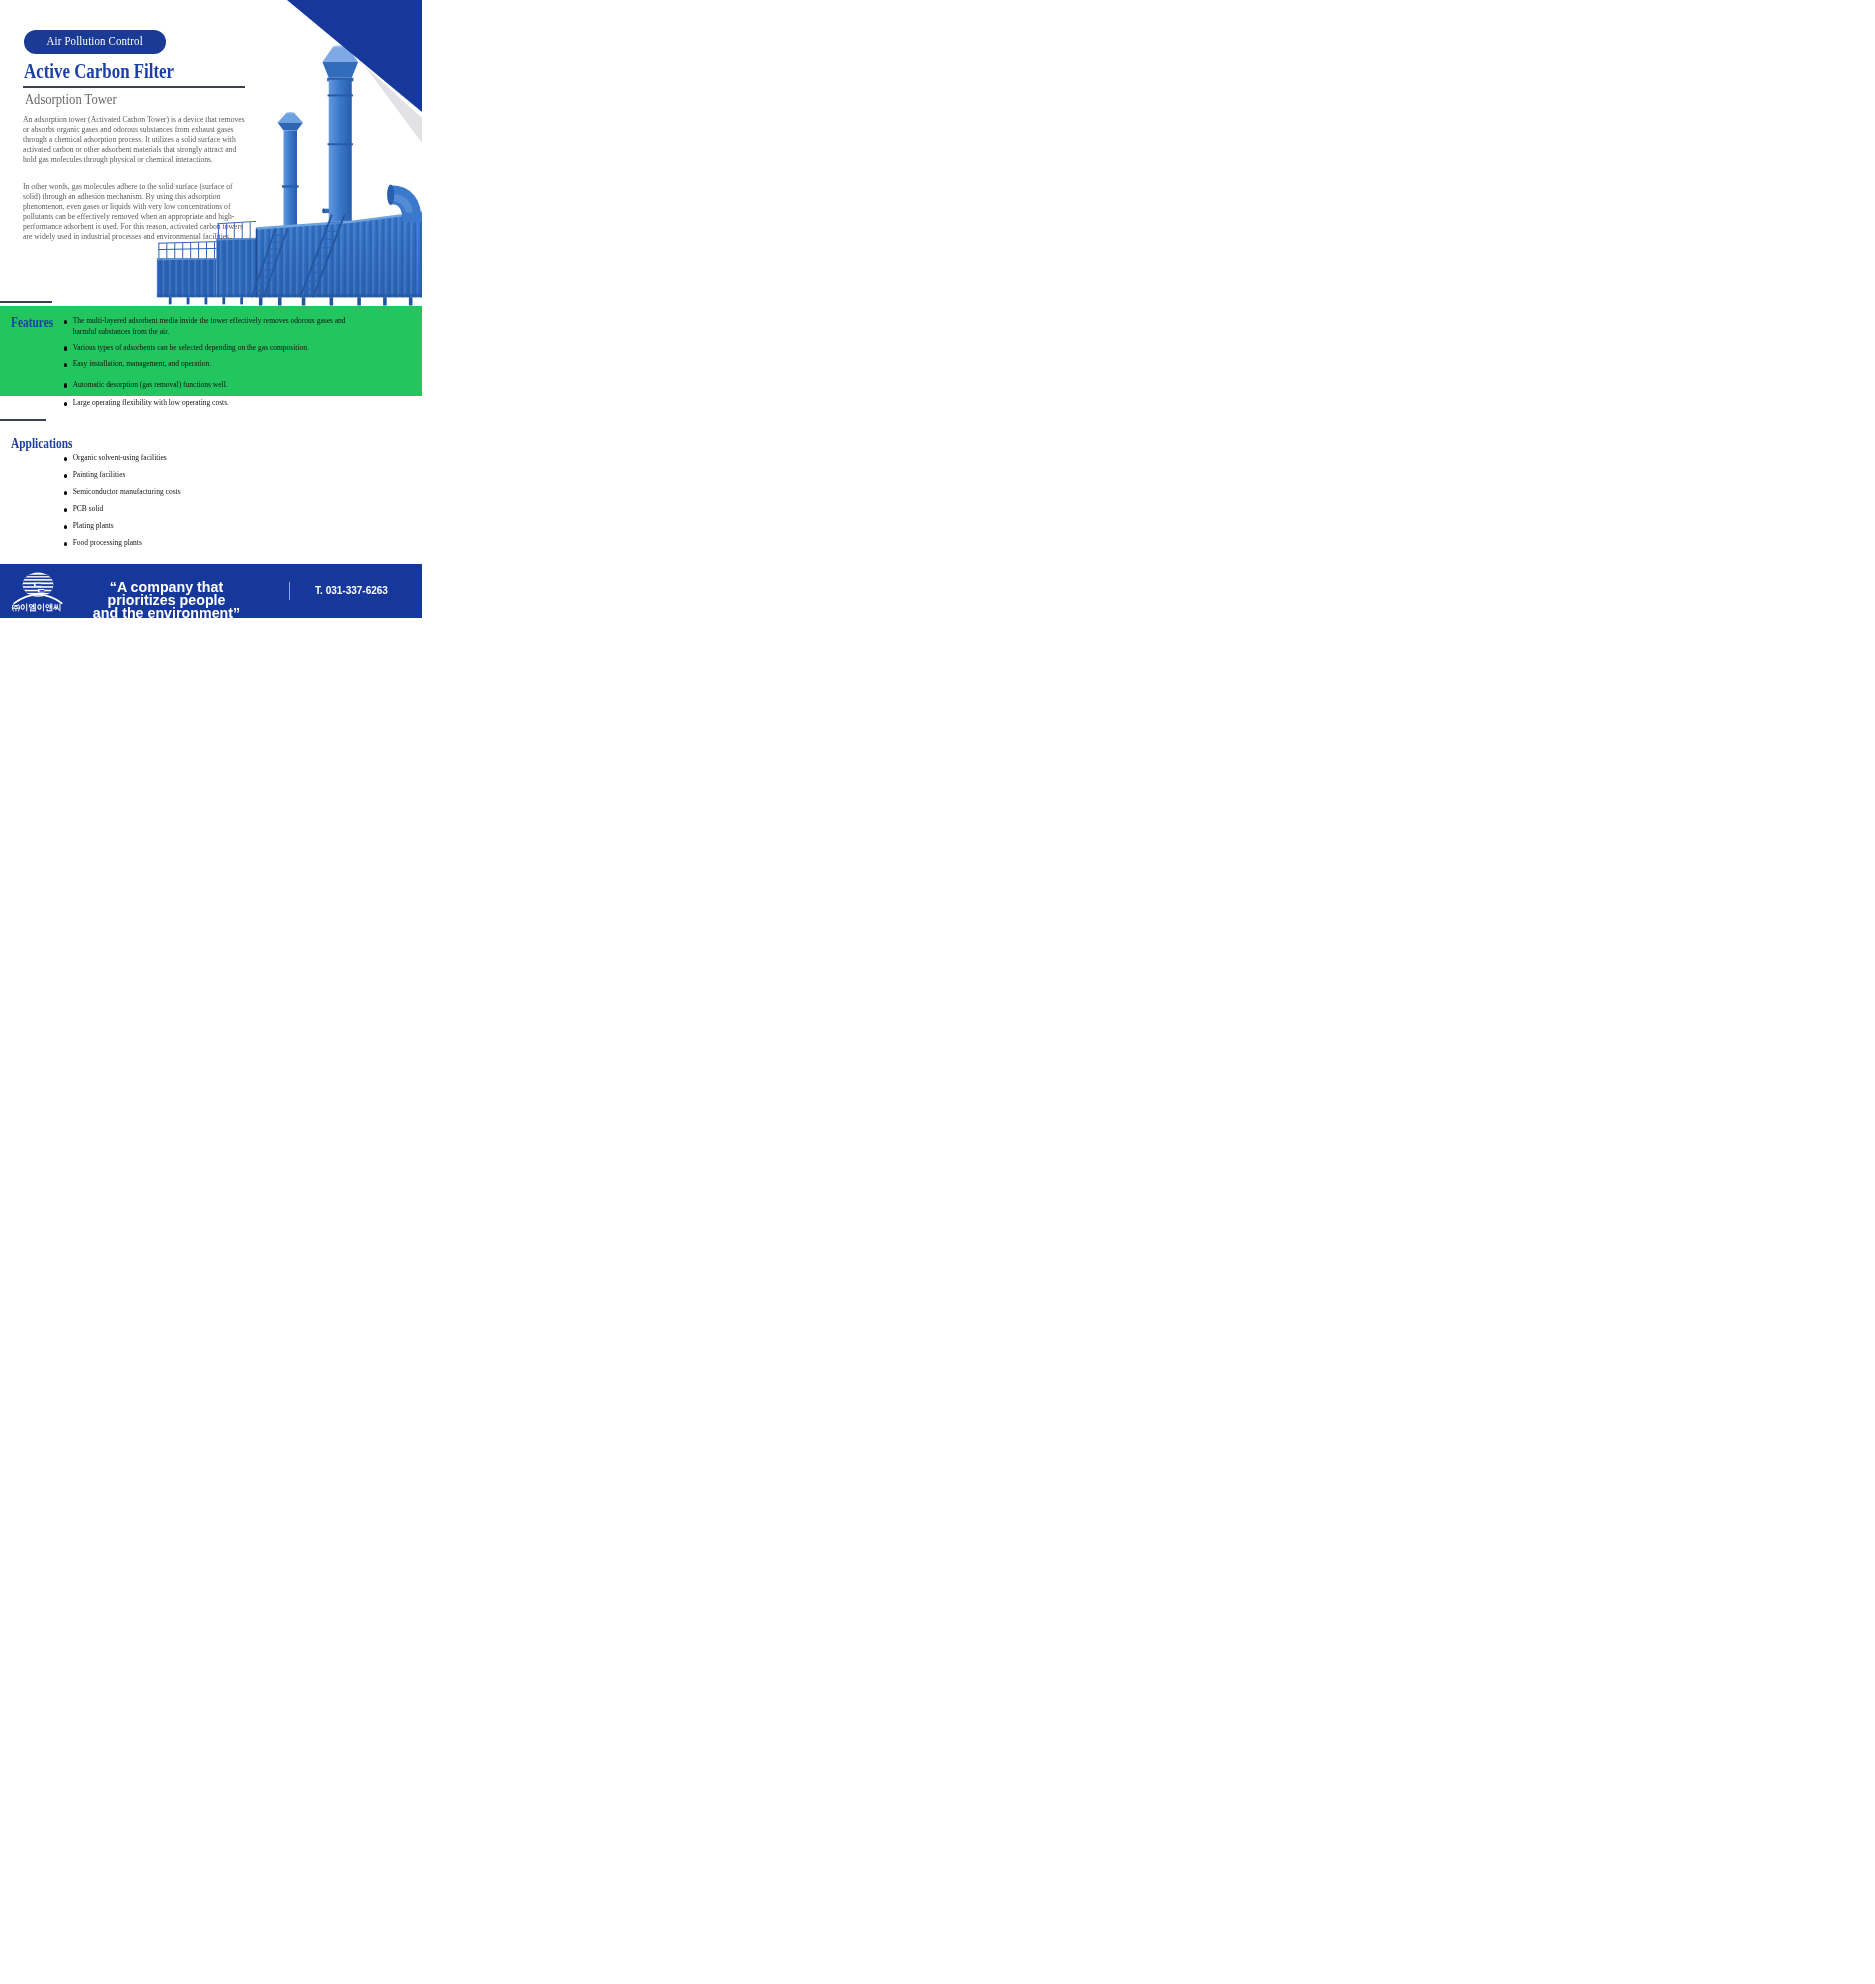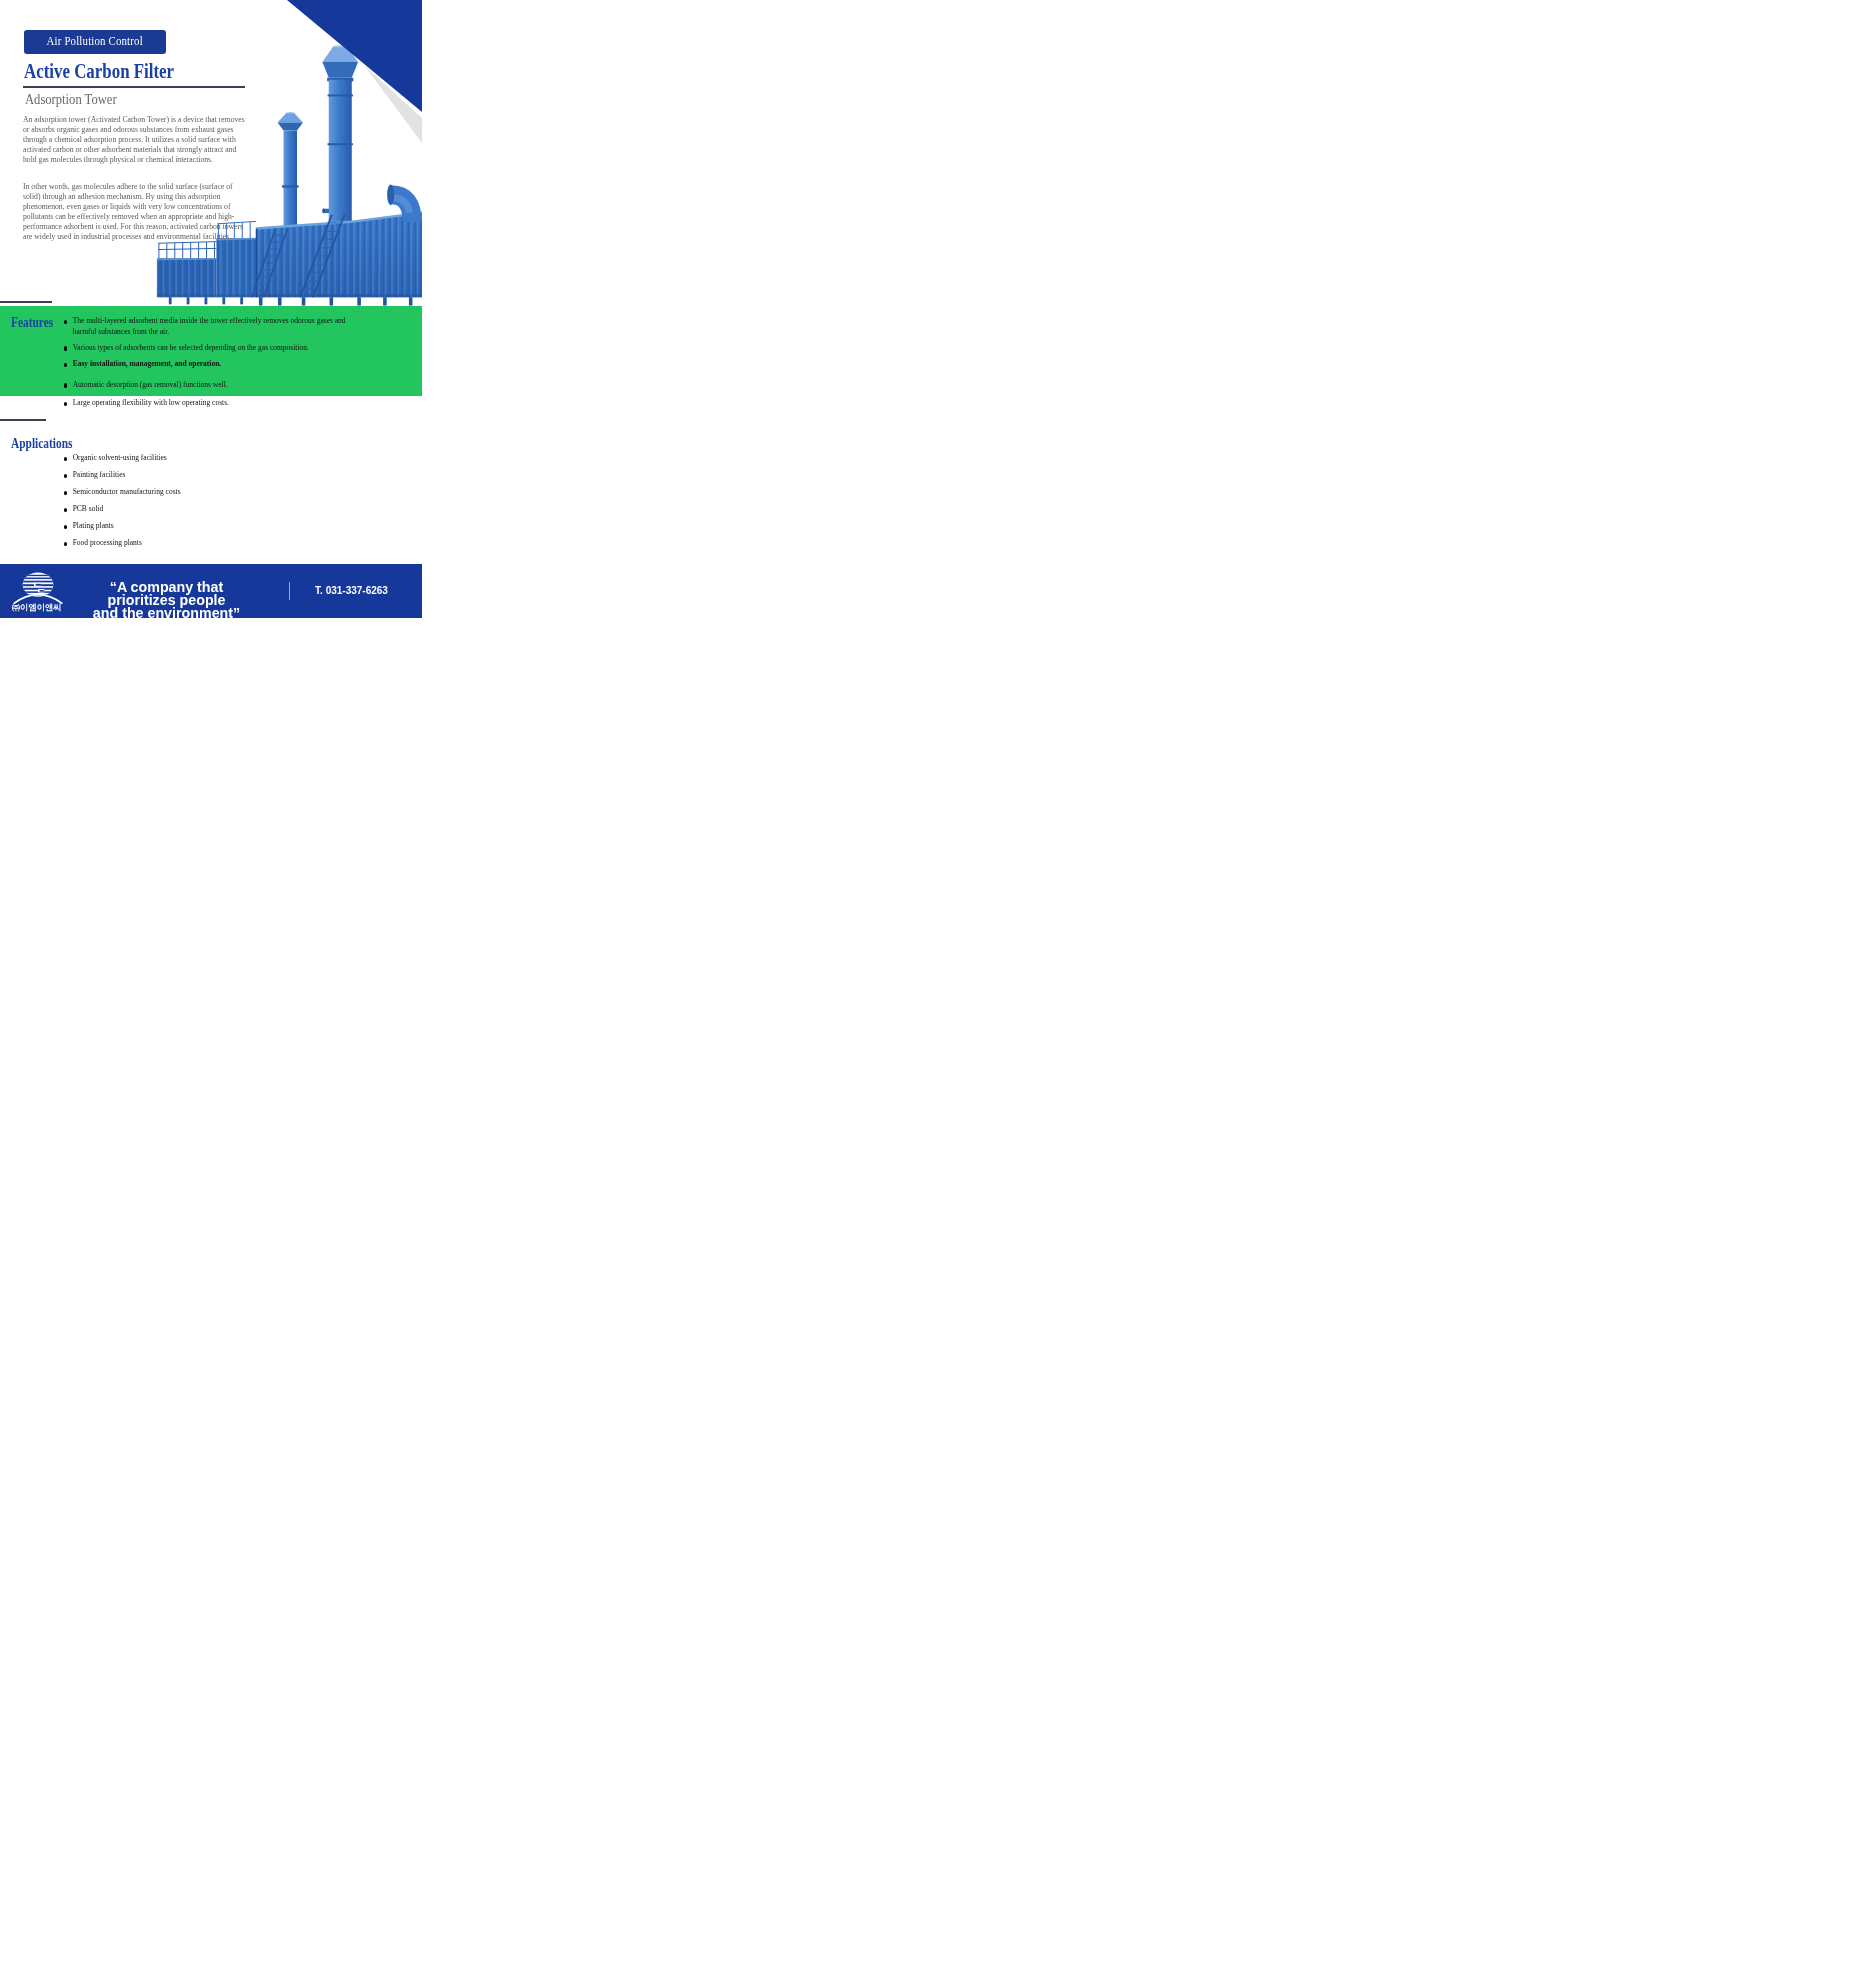--- a/index.html
+++ b/index.html
@@ -21,21 +21,21 @@
     position:absolute;left:0;top:0;width:422px;height:633px;
     background:#e2e2e5;
     clip-path:polygon(364px 65px,422px 118px,422px 143px);
     z-index:3;
   }
   
   .hero-art{position:absolute;left:147px;top:38px;z-index:1;}
   
   .badge{
     position:absolute;left:24px;top:30px;width:142px;height:24px;
-    background:#1b3a94;border-radius:3px;
+    background:#1b3a94;border-radius:12px;
     color:#ffffff;font-size:12.3px;line-height:23.4px;text-align:center;
     z-index:4;letter-spacing:0.2px;
   }
   .badge span{display:inline-block;transform:scaleX(.88);transform-origin:center;}
   .title{
     position:absolute;left:24px;top:60px;margin:0;
     color:#1c41a5;font-size:20.6px;font-weight:bold;line-height:1.1;
     transform:scaleX(.82);transform-origin:left center;white-space:nowrap;z-index:4;
   }
   .title-rule{
@@ -72,21 +72,21 @@
   .bullet-list li{
     position:relative;padding-left:10.7px;
     color:#131313;font-size:7.5px;line-height:10.3px;
   }
   .bullet-list li::before{
     content:"";position:absolute;left:1.6px;top:3.6px;
     width:3.6px;height:4.4px;border-radius:50%;background:#0a0a0a;
   }
   .features-list{position:absolute;left:62px;top:10.3px;width:302px;}
   .features-list li{margin-bottom:6px;}
-  .features-list li:nth-child(3){margin-bottom:10.3px;font-weight:bold;}
+  .features-list li:nth-child(3){margin-bottom:10.3px;}
   .features-list li:nth-child(4){margin-bottom:8.3px;}
   
   .apps-heading{position:absolute;left:11px;top:436px;z-index:2;}
   .apps-cols{position:absolute;left:62px;top:453px;width:349px;display:flex;z-index:2;flex-direction:column;}
   .apps-left{width:146px;flex:none;}
   .apps-right{flex:1;margin-top:2px;}
   .apps-cols li{margin-bottom:6.7px;}
   .apps-right li{max-width:177px;}
   
   .footer{

